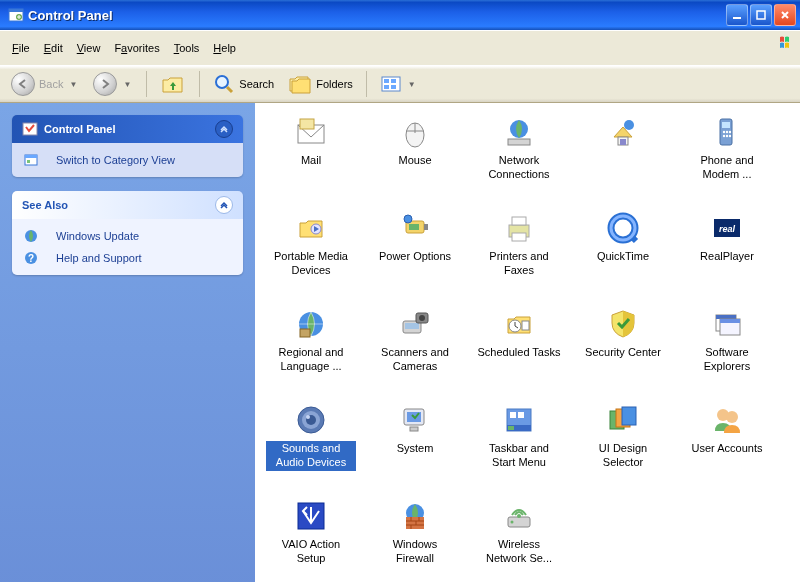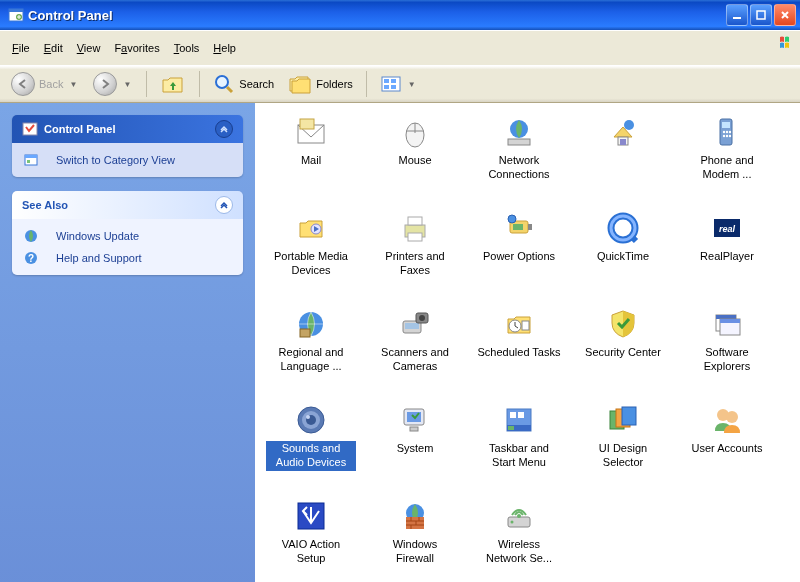--- a/index.html
+++ b/index.html
@@ -290,37 +290,37 @@
               <path d="M6 12 L12 12 L14 10 L28 10 L28 26 L6 26 Z" fill="#ffe074" stroke="#caa13a"></path>
               <circle cx="22" cy="18" r="5" fill="#e4e4ff" stroke="#88c"></circle>
               <path d="M20 15 L25 18 L20 21 Z" fill="#4a70c4"></path>
             </svg>
           </div>
           <div class="lbl">Portable Media Devices</div>
         </div>
         <div class="cpitem">
           <div class="ic">
             <svg width="34" height="34" viewBox="0 0 34 34">
-              <rect x="7" y="14" width="20" height="12" fill="#e4e4a4" stroke="#aaa"></rect>
-              <rect x="10" y="6" width="14" height="8" fill="#fff" stroke="#aaa"></rect>
-              <rect x="10" y="22" width="14" height="8" fill="#fff" stroke="#aaa"></rect>
-            </svg>
-          </div>
-          <div class="lbl">Printers and Faxes</div>
-        </div>
-        <div class="cpitem">
-          <div class="ic">
-            <svg width="34" height="34" viewBox="0 0 34 34">
               <rect x="8" y="10" width="18" height="12" rx="2" fill="#f4d46a" stroke="#caa13a"></rect>
               <path d="M26 13 L30 13 L30 19 L26 19" fill="#888"></path>
               <rect x="11" y="13" width="10" height="6" fill="#6ab46a"></rect>
               <circle cx="10" cy="8" r="4" fill="#4a90e2" stroke="#2a60b2"></circle>
             </svg>
           </div>
           <div class="lbl">Power Options</div>
+        </div>
+        <div class="cpitem">
+          <div class="ic">
+            <svg width="34" height="34" viewBox="0 0 34 34">
+              <rect x="7" y="14" width="20" height="12" fill="#e4e4a4" stroke="#aaa"></rect>
+              <rect x="10" y="6" width="14" height="8" fill="#fff" stroke="#aaa"></rect>
+              <rect x="10" y="22" width="14" height="8" fill="#fff" stroke="#aaa"></rect>
+            </svg>
+          </div>
+          <div class="lbl">Printers and Faxes</div>
         </div>
         <div class="cpitem">
           <div class="ic">
             <svg width="34" height="34" viewBox="0 0 34 34">
               <circle cx="17" cy="17" r="12" fill="none" stroke="#2a70d4" stroke-width="7"></circle>
               <path d="M24 24 L30 30" stroke="#2a70d4" stroke-width="6"></path>
               <circle cx="17" cy="17" r="12" fill="none" stroke="#84b4ff" stroke-width="3"></circle>
             </svg>
           </div>
           <div class="lbl">QuickTime</div>

